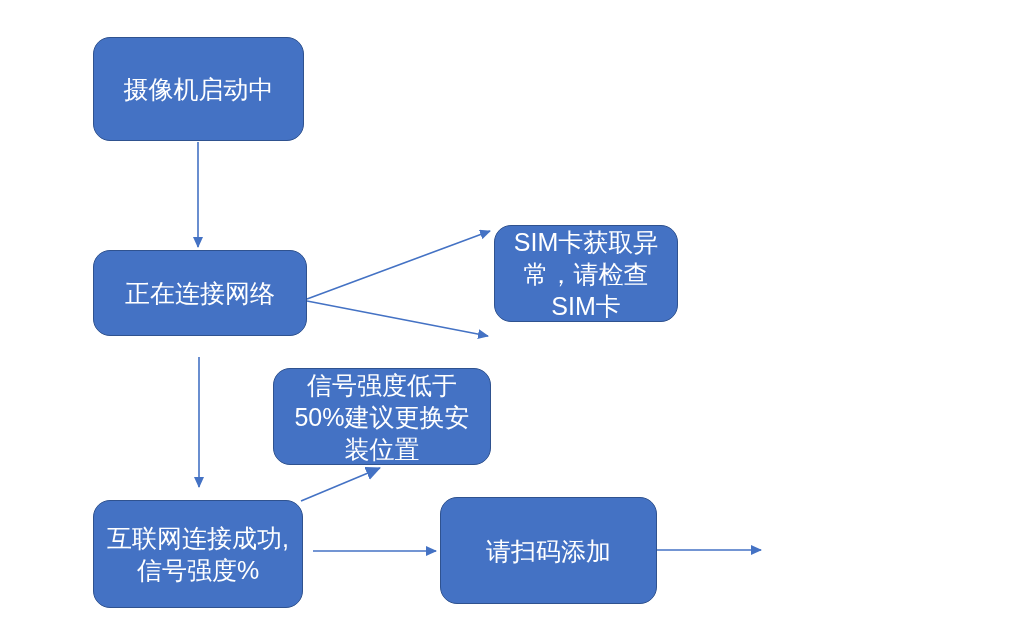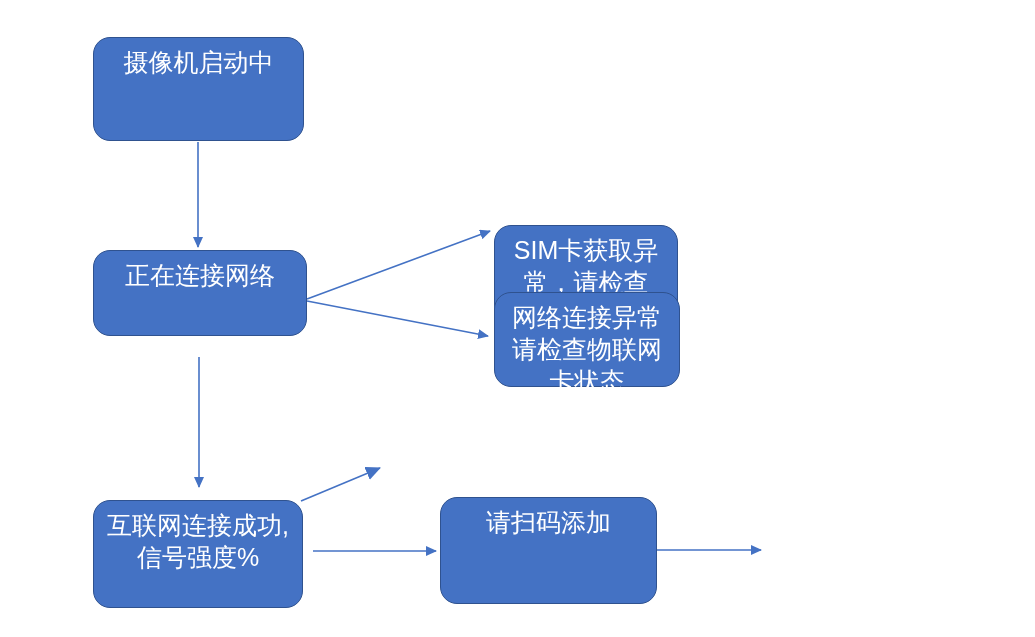--- a/index.html
+++ b/index.html
@@ -18,20 +18,21 @@
     z-index: 1;
   }
   .node {
     position: absolute;
     z-index: 2;
     background: #4472C4;
     border: 1.5px solid #2F528F;
     border-radius: 17px;
     color: #ffffff;
     display: flex;
+    align-items: center;
     justify-content: center;
     text-align: center;
     font-size: 25px;
     line-height: 32px;
     white-space: pre-line;
     box-sizing: border-box;
     padding: 8px 8px;
   }
   .node-camera-starting    { left: 93px;  top: 37px;  width: 211px; height: 104px; }
   .node-connecting-network { left: 93px;  top: 250px; width: 214px; height: 86px; }
@@ -72,26 +73,26 @@
   <div class="node node-connecting-network">
     <span>正在连接网络</span>
   </div>
 
   <div class="node node-sim-error">
     <span>SIM卡获取异
 常，请检查
 SIM卡</span>
   </div>
 
-  <div class="node node-network-error">
-    <span>网络连接异常
-请检查物联网
-卡状态</span>
+
+  <div class="node node-signal-low">
+    <span>信号强度低于
+50%建议更换安
+装位置</span>
   </div>
-
 
   <div class="node node-internet-success">
     <span>互联网连接成功,
 信号强度%</span>
   </div>
 
   <div class="node node-scan-code">
     <span>请扫码添加</span>
   </div>
 

